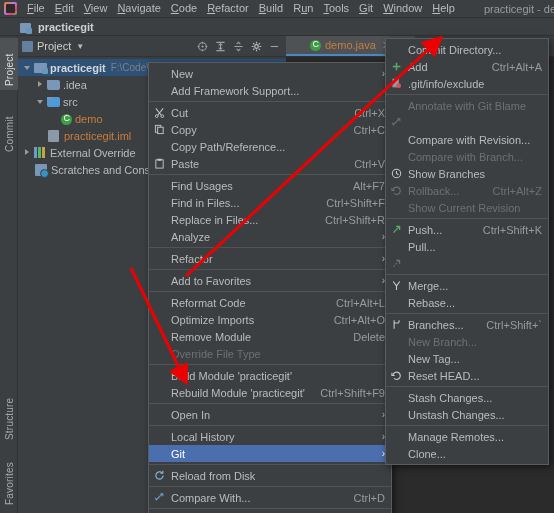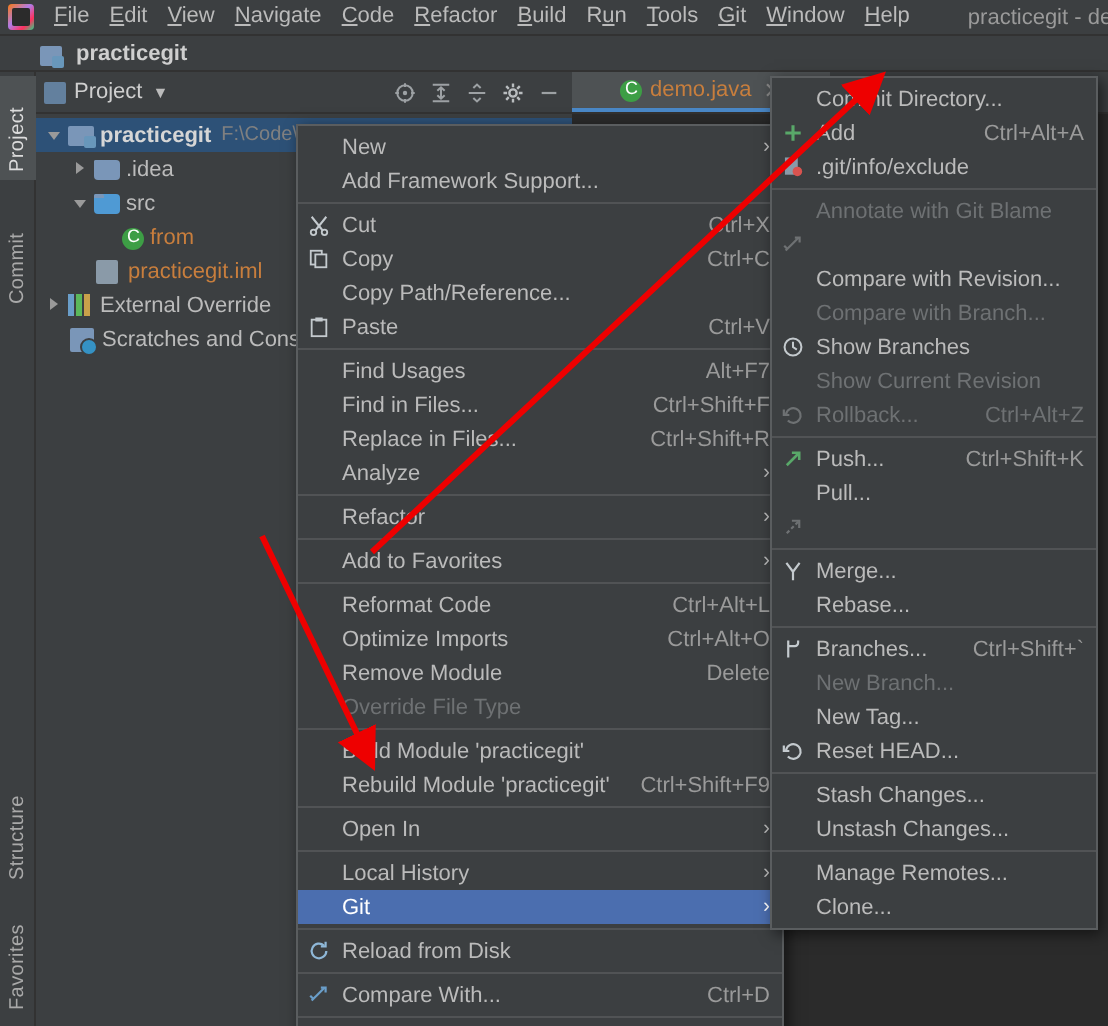--- a/index.html
+++ b/index.html
@@ -313,21 +313,21 @@
       <div class="trow" style="padding-left:17px;">
         <span class="twist open"></span>
         <span class="ticon">
             <span class="ic-folder" style="position:absolute;left:0;right:0;background:#4f9ad4;"></span>
           </span>
         <span class="tlabel">src</span>
       </div>
 
       <div class="trow" style="padding-left:43px;">
         <span class="ticon ic-class"></span>
-        <span class="tlabel orange">from</span>
+        <span class="tlabel orange">demo</span>
       </div>
 
       <div class="trow" style="padding-left:30px;">
         <span class="ticon">
             <span class="ic-iml" style="position:absolute;left:0;"></span>
           </span>
         <span class="tlabel orange">practicegit.iml</span>
       </div>
 
       <div class="trow" style="padding-left:4px;">
@@ -579,32 +579,32 @@
     <div class="mrow">
       <span class="micon">
         <svg width="11" height="11" viewBox="0 0 12 12">
             <circle cx="6" cy="6" r="4.6" fill="none" stroke="#c4cace" stroke-width="1.1"></circle>
             <path d="M6 3.2V6l2.1 1.4" stroke="#c4cace" stroke-width="1.1" fill="none"></path>
           </svg>
       </span>
       <span class="mlabel">Show Branches</span>
     </div>
     <div class="mrow disabled">
-      <span class="micon"></span>
-      <span class="mlabel">Show Current Revision</span>
-    </div>
-    <div class="mrow disabled">
       <span class="micon">
         <svg width="11" height="11" viewBox="0 0 12 12">
             <path d="M2.2 5.6a4 4 0 1 1 1 3.4" fill="none" stroke="#6e7173" stroke-width="1.2"></path>
             <path d="M1 3v3h3" fill="none" stroke="#6e7173" stroke-width="1.2"></path>
           </svg>
       </span>
       <span class="mlabel">Rollback...</span>
       <span class="mshort">Ctrl+Alt+Z</span>
+    </div>
+    <div class="mrow disabled">
+      <span class="micon"></span>
+      <span class="mlabel">Show Current Revision</span>
     </div>
     <div class="msep"></div>
 
     <div class="mrow">
       <span class="micon">
         <svg width="11" height="11" viewBox="0 0 12 12">
             <path d="M2.6 9.4L9 3" stroke="#59a869" stroke-width="1.4"></path>
             <path d="M5.4 2.6H9.4V6.6" fill="none" stroke="#59a869" stroke-width="1.4"></path>
           </svg>
       </span>

